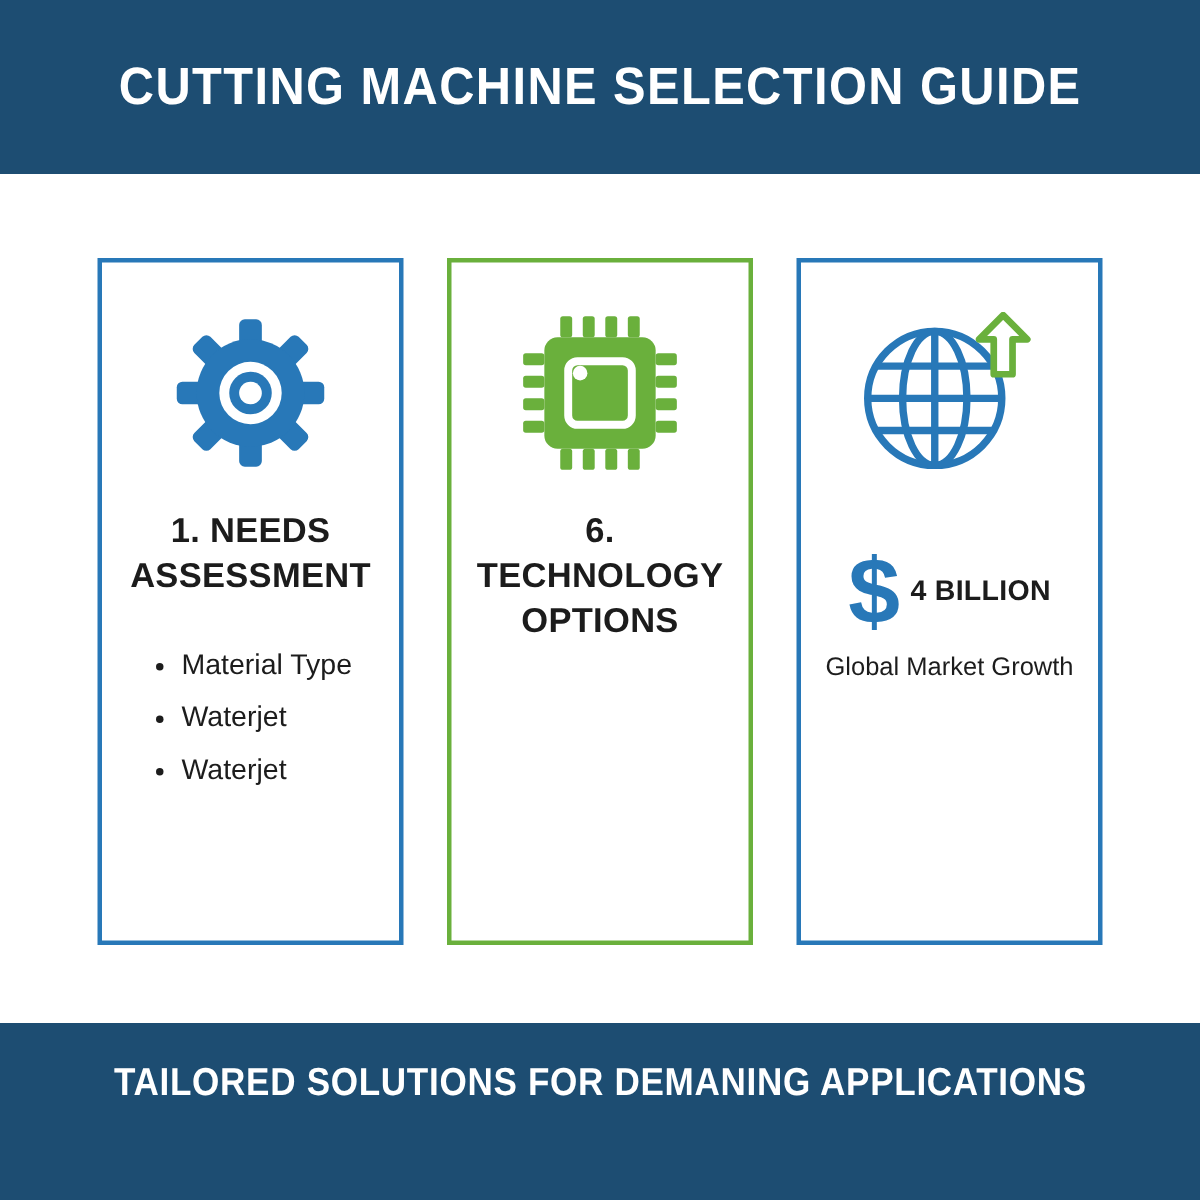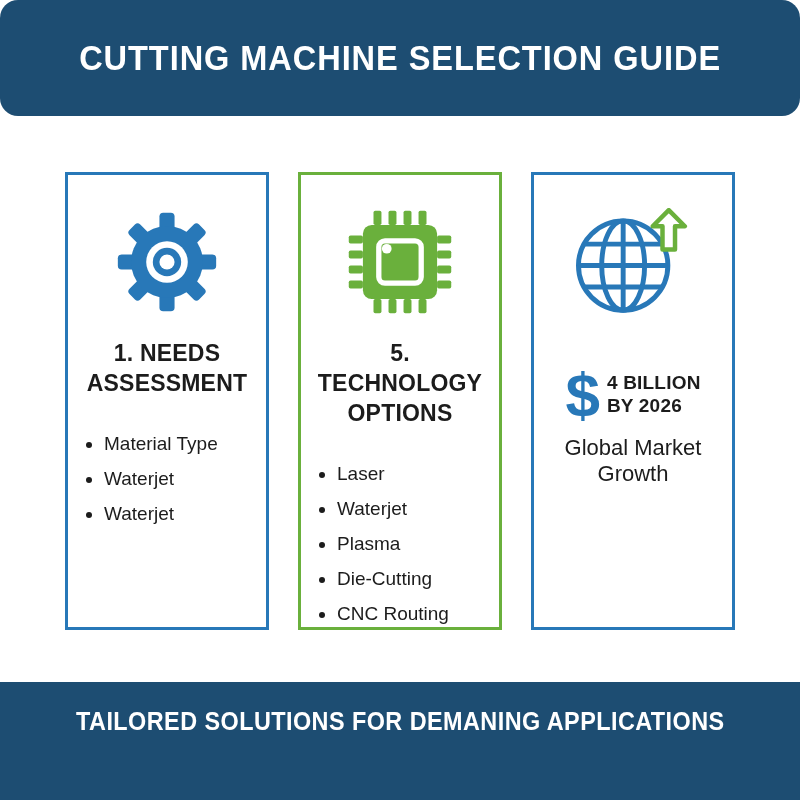--- a/index.html
+++ b/index.html
@@ -3,55 +3,55 @@
 <meta charset="utf-8">
 <style>
   html,body{margin:0;padding:0;}
   body{background:#e8eaec;font-family:"Liberation Sans", sans-serif;}
   .page{
     position:relative;width:800px;height:800px;margin:0 auto;
     background:#ffffff;overflow:hidden;
   }
   .header{
     height:116px;background:var(--navy,#1d4d72);
-    display:flex;align-items:center;justify-content:center;border-radius:18px;
+    display:flex;align-items:center;justify-content:center;
   }
   .header .title{
     color:#fff;font-size:35px;font-weight:700;letter-spacing:1px;
     transform:scaleX(.93);white-space:nowrap;
   }
   .cards{
     display:flex;justify-content:center;gap:29px;margin-top:56px;
   }
   .card{
     width:204px;height:458px;box-sizing:border-box;background:#fff;
     border:3px solid var(--blue,#2878b8);padding-top:24px;text-align:center;
   }
   .card.green-border{border-color:var(--green,#6ab03c);}
   .icon-wrap{height:126px;display:flex;align-items:center;justify-content:center;}
   .card-title{
     font-size:23px;font-weight:700;color:var(--text,#1c1c1c);
     line-height:1.3;margin:14px 16px 0;letter-spacing:.2px;
   }
   ul.bullets{
-    margin:34px 0 0;padding-left:36px;text-align:left;
+    margin:34px 0 0;padding-left:53px;text-align:left;
     color:var(--text,#1c1c1c);font-size:19px;list-style:disc;
   }
   ul.bullets li{margin-bottom:13px;}
   .stat{margin-top:42px;}
   .stat-row{display:flex;align-items:center;justify-content:center;gap:7px;}
   .dollar{
     color:var(--blue,#2878b8);font-size:62px;font-weight:700;line-height:.9;
   }
   .stat-lines{
     text-align:left;font-weight:700;font-size:19px;
     color:var(--text,#1c1c1c);line-height:1.18;letter-spacing:.2px;
   }
   .stat-caption{
-    margin-top:12px;font-size:22px;color:var(--text,#1c1c1c);
+    margin-top:12px;font-size:17px;color:var(--text,#1c1c1c);
   }
   .footer{
     position:absolute;left:0;bottom:0;width:100%;height:118px;
     background:var(--navy,#1d4d72);display:flex;justify-content:center;
   }
   .footer .footer-text{
     color:#fff;font-weight:700;font-size:26px;margin-top:24px;
     letter-spacing:.5px;transform:scaleX(.9);white-space:nowrap;
   }
   svg{display:block;}
@@ -113,28 +113,21 @@
               <rect x="102" y="47" width="16" height="9" rx="2"></rect>
               <rect x="102" y="64" width="16" height="9" rx="2"></rect>
               <rect x="102" y="81" width="16" height="9" rx="2"></rect>
               <rect x="18" y="18" width="84" height="84" rx="10"></rect>
             </g>
             <rect x="36" y="36" width="48" height="48" rx="7" fill="none" stroke="#fff" stroke-width="6"></rect>
             <circle cx="45" cy="45" r="5.5" fill="#fff"></circle>
           </svg>
         </span>
       </div>
-      <div class="card-title">5. TECHNOLOGY OPTIONS</div>
-      <ul class="bullets">
-        <li>Laser</li>
-        <li>Waterjet</li>
-        <li>Plasma</li>
-        <li>Die-Cutting</li>
-        <li>CNC Routing</li>
-      </ul>
+      <div class="card-title">6. TECHNOLOGY OPTIONS</div>
     </div>
 
     <div class="card">
       <div class="icon-wrap">
         <span>
           <svg width="118" height="108" viewBox="0 0 132 120">
             <g stroke="var(--blue,#2878b8)" fill="none" stroke-width="5.5">
               <circle cx="55" cy="64" r="50"></circle>
               <ellipse cx="55" cy="64" rx="24" ry="50"></ellipse>
               <line x1="5" y1="64" x2="105" y2="64"></line>
@@ -144,21 +137,20 @@
             </g>
             <polygon points="106,2 124,20 113,20 113,46 99,46 99,20 88,20" fill="#fff" stroke="var(--green,#6ab03c)" stroke-width="5" stroke-linejoin="round"></polygon>
           </svg>
         </span>
       </div>
       <div class="stat">
         <div class="stat-row">
           <span class="dollar">$</span>
           <span class="stat-lines">
             <span>4 BILLION</span><br>
-            <span>BY 2026</span>
           </span>
         </div>
         <div class="stat-caption">Global Market Growth</div>
       </div>
     </div>
 
   </div>
 
   <div class="footer">
     <div class="footer-text">TAILORED SOLUTIONS FOR DEMANING APPLICATIONS</div>

